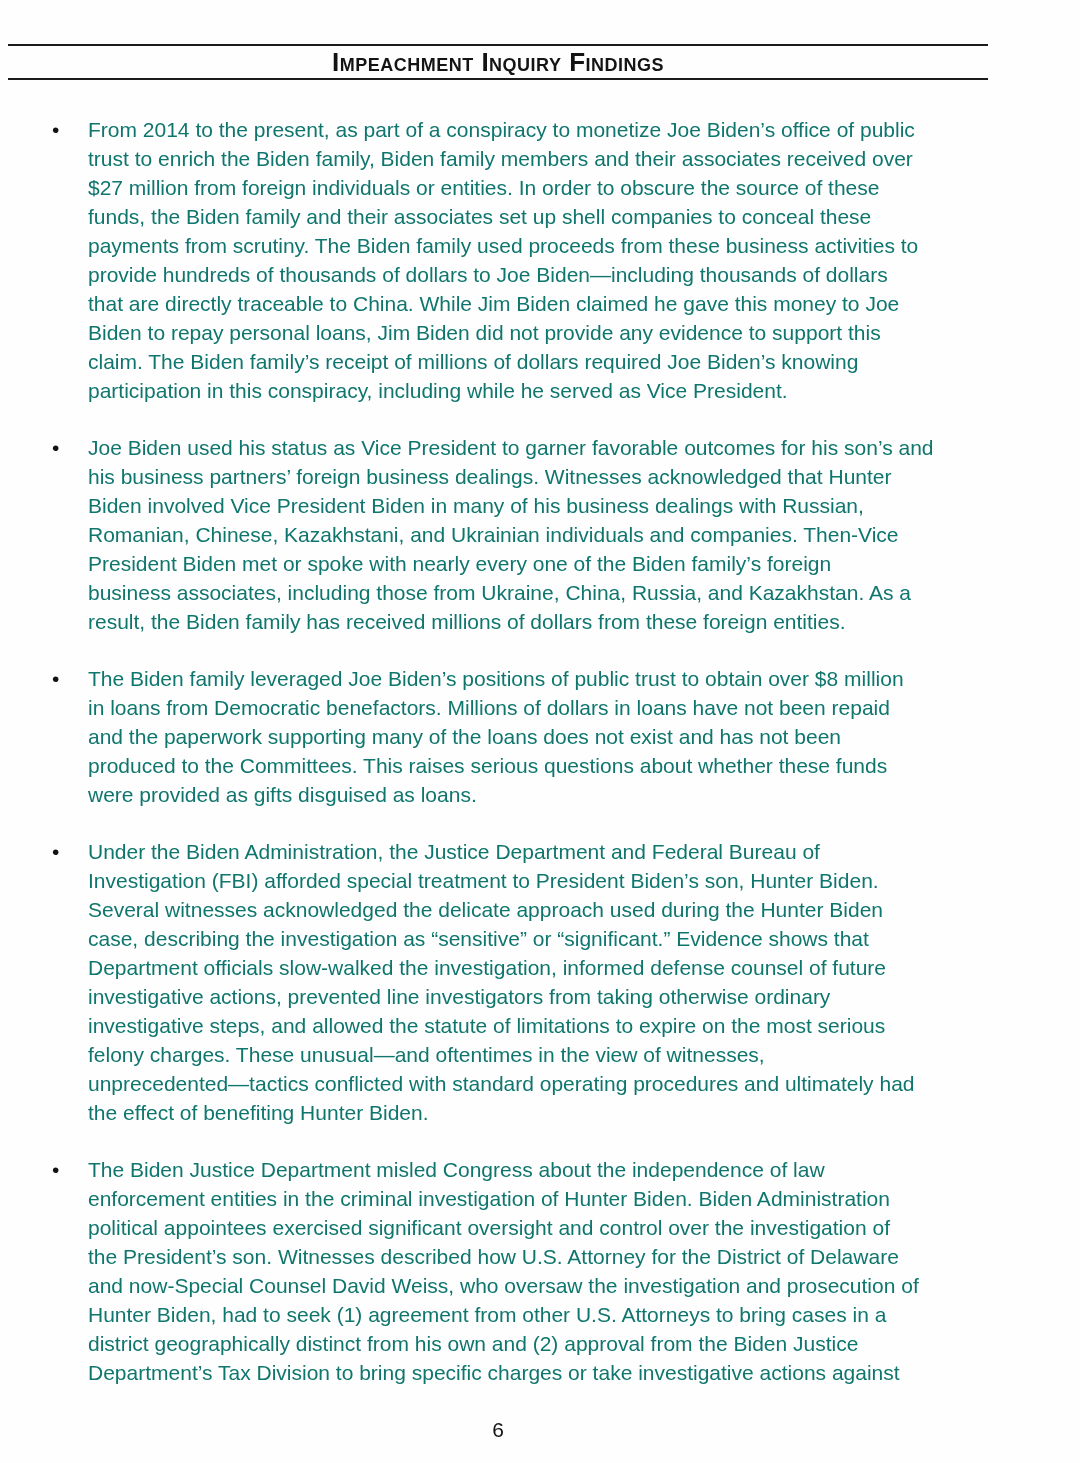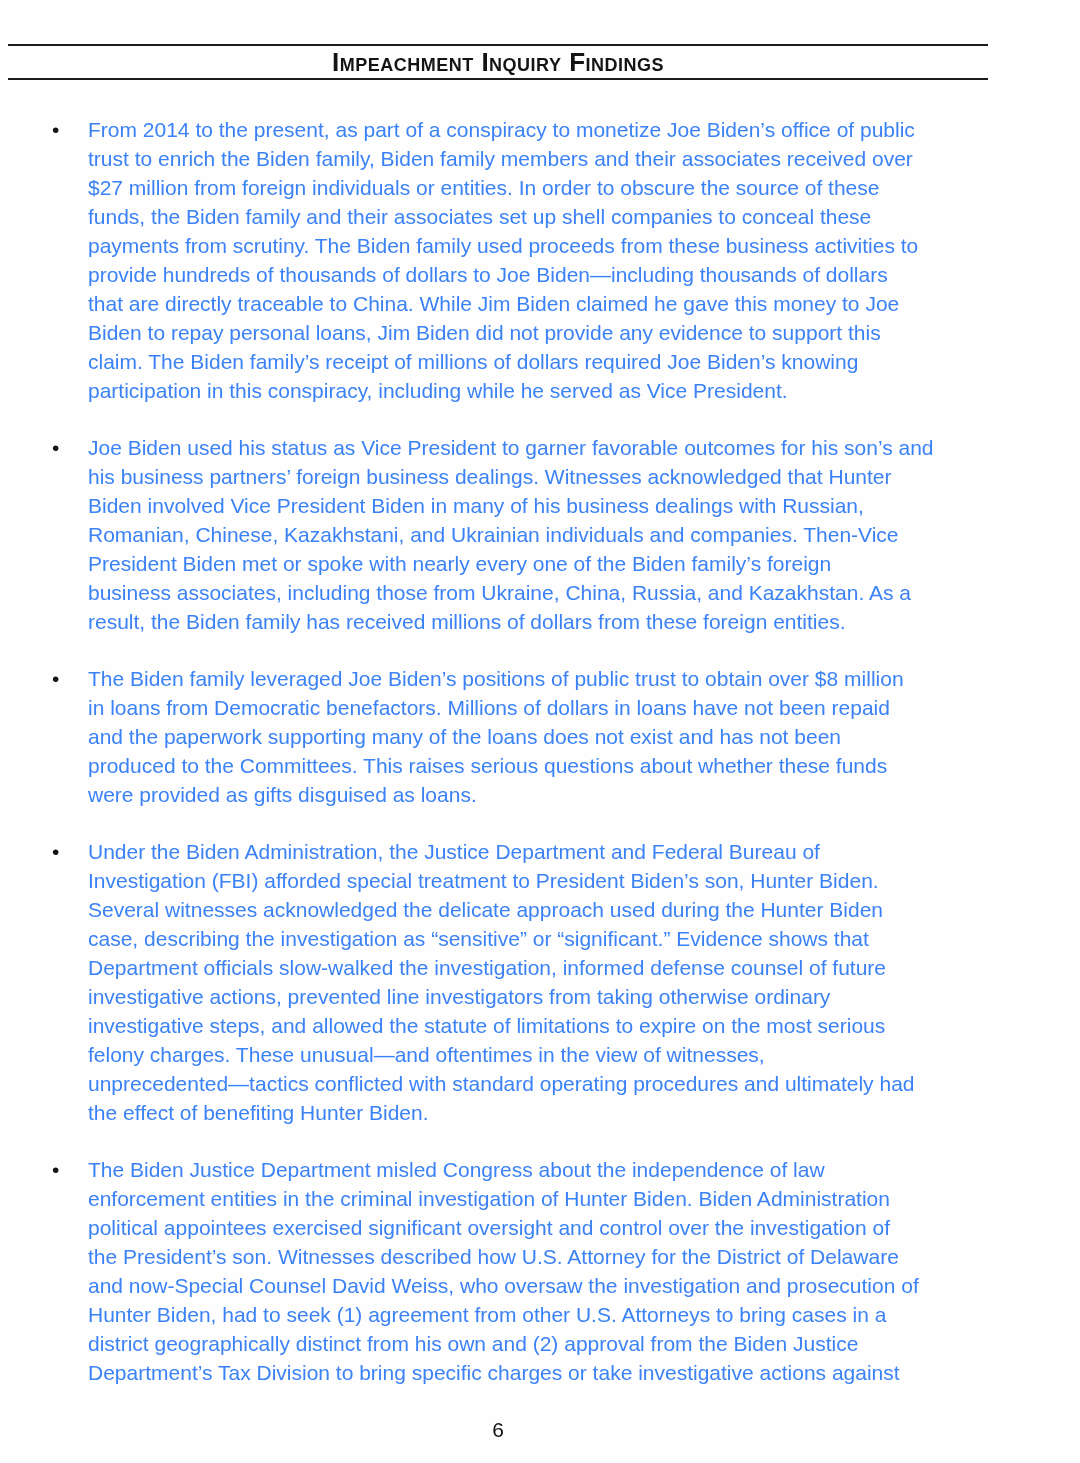--- a/index.html
+++ b/index.html
@@ -56,21 +56,21 @@
     line-height: 29px;
     color: #121212;
   }
   .finding-text {
     margin: 0;
     width: 900px;
     font-size: 21px;
     line-height: 29px;
     white-space: pre-line;
     text-align: left;
-    color: #3b82f6;
+    color: #0f766e;
   }
   .pagenum {
     margin-top: 8px;
     width: 980px;
     text-align: center;
     font-size: 21px;
     line-height: 29px;
     color: #151515;
   }
 </style>

